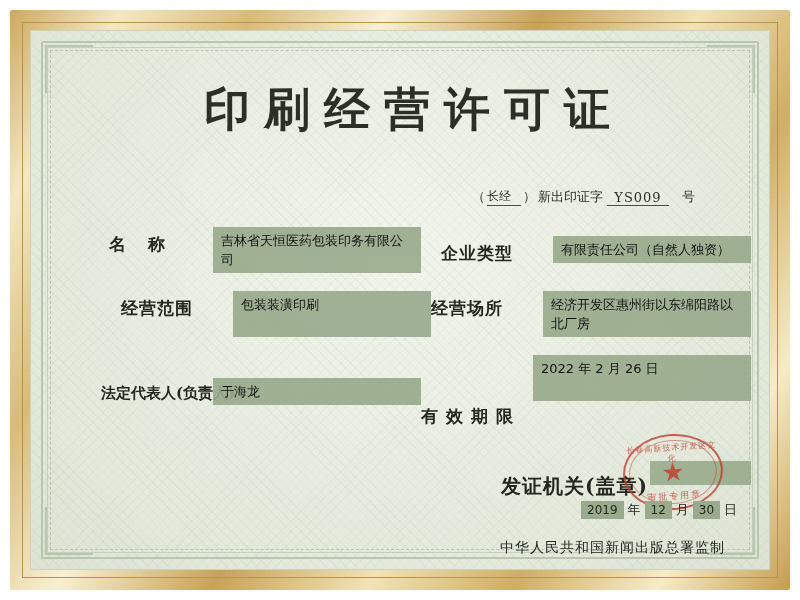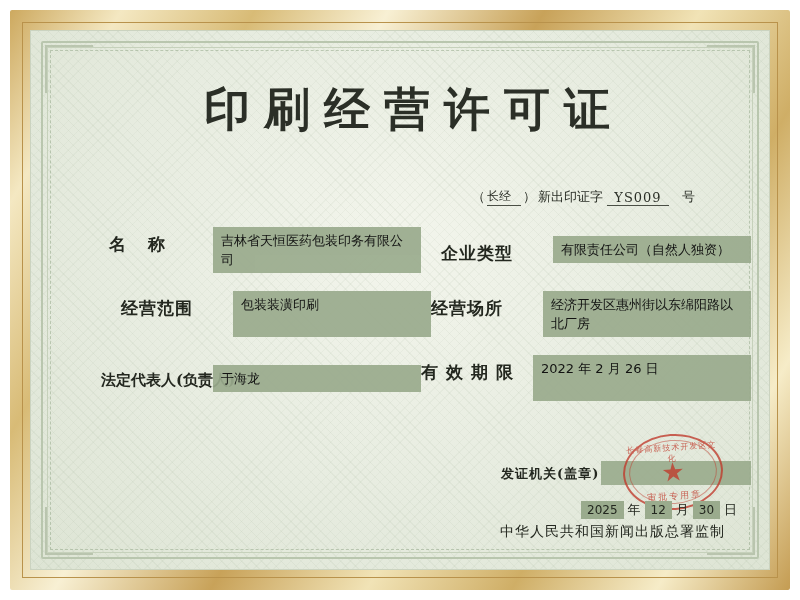--- a/index.html
+++ b/index.html
@@ -164,21 +164,21 @@
     font-weight: bold;
     font-size: 17px;
     color: #23271f;
     padding-top: 6px;
     white-space: nowrap;
   }
   .label.w-name    { width: 112px; letter-spacing: 22px; text-indent: 8px; }
   .label.w-std     { width: 112px; letter-spacing: 1px; }
   .label.w-std2    { width: 112px; letter-spacing: 0px; font-size: 15px; }
   .label.w-rt      { width: 112px; letter-spacing: 1px; margin-left: 20px; }
-  .label.w-rt-sp   { width: 112px; letter-spacing: 8px; }
+  .label.w-rt-sp   { width: 112px; letter-spacing: 8px; margin-top: 44px; }
 
   .value {
     flex: 1;
     min-height: 26px;
     background: #9aab8d;
     color: #000000;
     font-size: 13px;
     line-height: 19px;
     padding: 4px 8px;
     box-sizing: border-box;
@@ -190,24 +190,25 @@
   
   .issuer {
     position: absolute;
     left: 470px;
     top: 430px;
     width: 250px;
     display: flex;
     align-items: flex-start;
   }
   .issuer .label {
-    font-size: 13px;
+    font-size: 20px;
     letter-spacing: 1px;
     padding-top: 4px;
     white-space: nowrap;
+    margin-top: 8px;
   }
   .issuer .value {
     background: #9aab8d;
     min-height: 24px;
     margin-left: 2px;
   }
 
   
   .date-line {
     position: absolute;
@@ -267,21 +268,21 @@
     letter-spacing: 1px;
     font-family: "DejaVu Sans", "Liberation Sans", sans-serif;
   }
   .seal-top { top: 6px; }
   .seal-bottom { bottom: 5px; font-size: 9px; letter-spacing: 2px; }
 
   
   .footer {
     position: absolute;
     right: 44px;
-    bottom: 28px;
+    bottom: 12px;
     font-family: "DejaVu Serif", "Liberation Serif", serif;
     font-size: 14px;
     color: #23271f;
     letter-spacing: 1px;
   }
 </style>
 </head>
 <body>
 
 <div class="certificate">
@@ -350,21 +351,21 @@
       <div class="value"></div>
     </div>
 
     <div class="seal">
       <div class="seal-top">长春高新技术开发区文化</div>
       <div class="star">★</div>
       <div class="seal-bottom">审批专用章</div>
     </div>
 
     <div class="date-line">
-      <span class="num">2025</span>
+      <span class="num">2019</span>
       <span class="unit">年</span>
       <span class="num">12</span>
       <span class="unit">月</span>
       <span class="num">30</span>
       <span class="unit">日</span>
     </div>
 
     <div class="footer">中华人民共和国新闻出版总署监制</div>
 
   </div>

